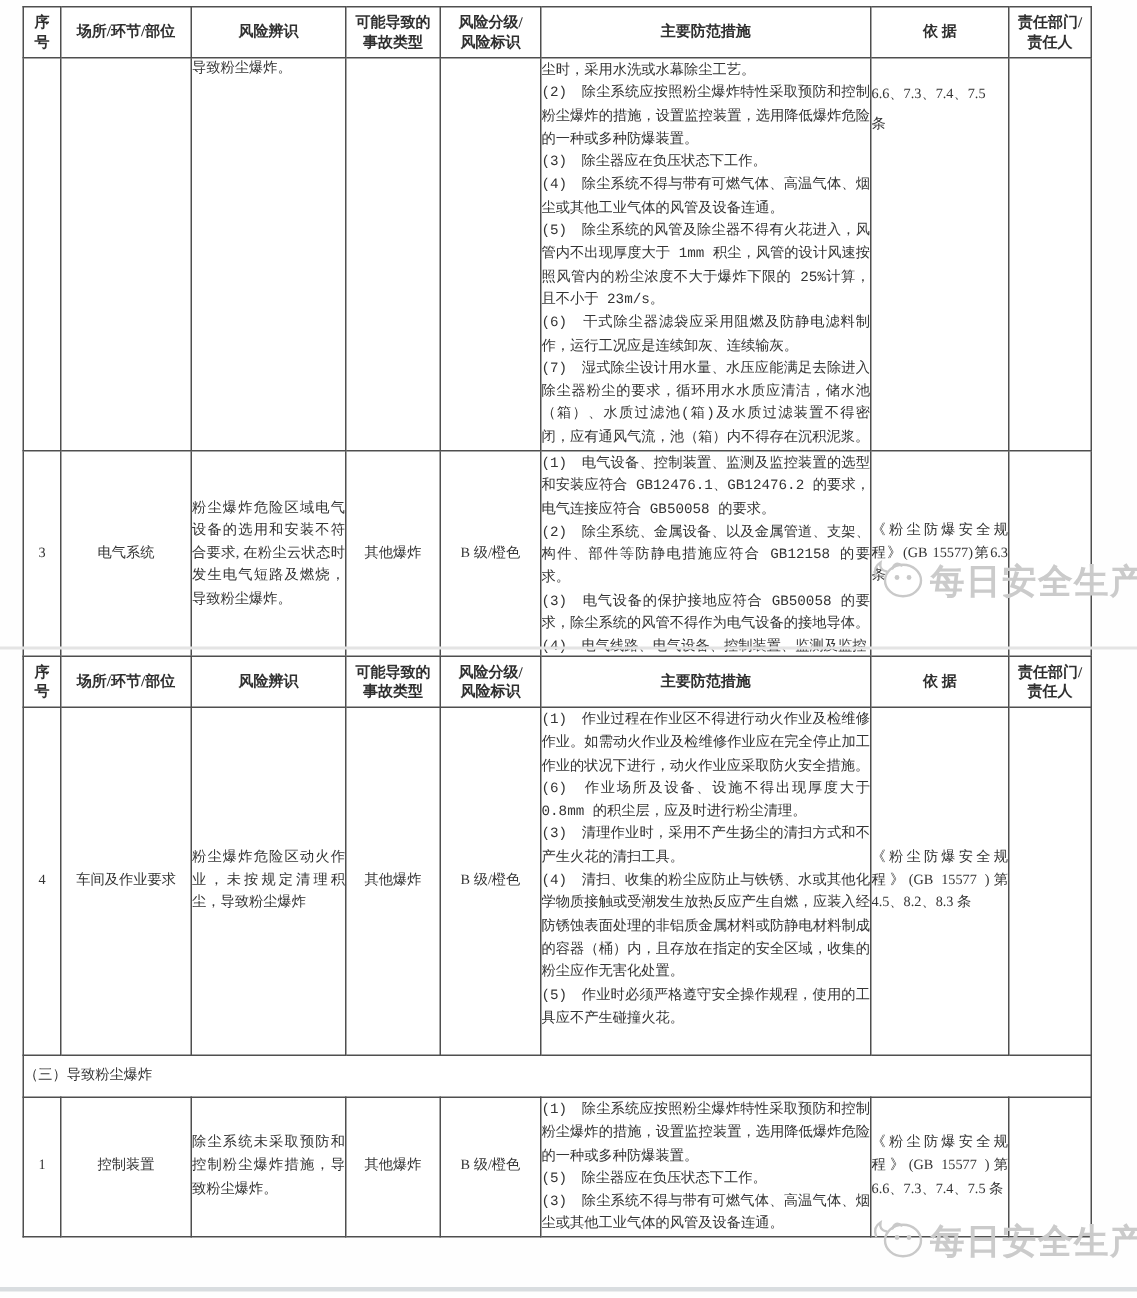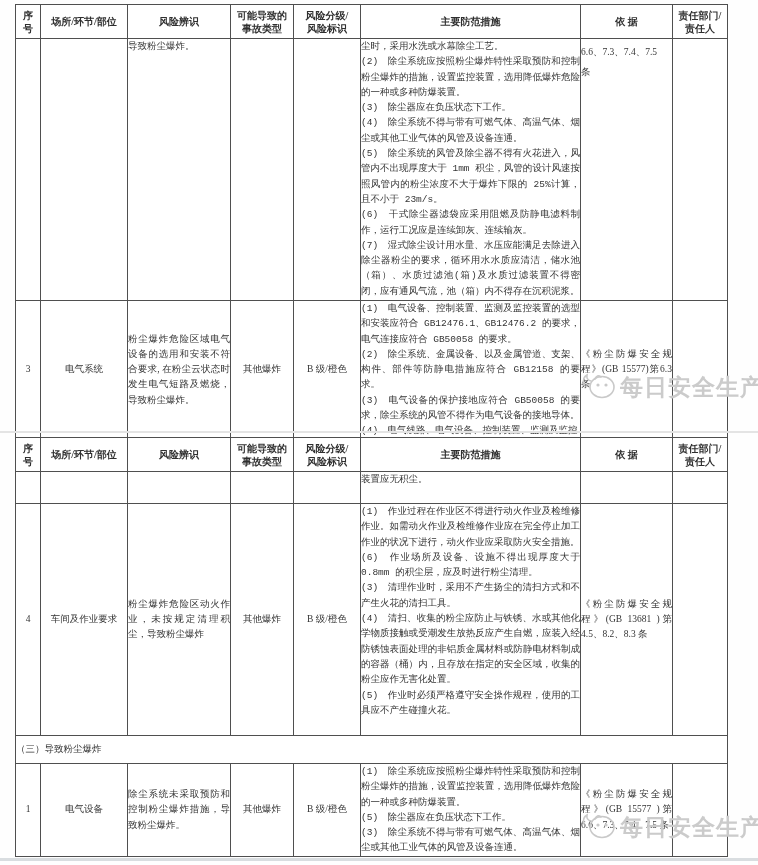--- a/index.html
+++ b/index.html
@@ -22,21 +22,21 @@
   }
   .t td{font-size:9.5px;line-height:15.3px;color:#343434;}
   .c{text-align:center;vertical-align:middle;}
   .vtop{vertical-align:top;}
   .risk{padding:3px 6px;text-align:justify;vertical-align:middle;}
   .risk.vtop{vertical-align:top;}
   .measures{padding:1px 5px 0 6px;text-align:justify;vertical-align:top;font-family:Liberation Mono, monospace;}
   .measures p{margin:0;}
   .basis{padding:2px 5px;text-align:justify;vertical-align:middle;}
   .basis.vtop{vertical-align:top;white-space:pre-line;text-align:left;}
-  .t1 .basis.vtop{line-height:20px;padding-top:3px;}
+  .t1 .basis.vtop{line-height:20px;padding-top:14px;}
   .section-cell{padding:0 0 0 5px;font-size:9.8px;vertical-align:middle;text-align:left;}
   .sep-line{position:absolute;left:0;top:431px;width:758px;height:2px;background:#e4e4e4;}
   .bottom-line{position:absolute;left:0;top:858px;width:758px;height:3px;background:#d9dde0;}
   .watermark{
     position:absolute;left:581px;width:170px;height:32px;
     display:flex;align-items:center;gap:3px;pointer-events:none;
   }
   .wm1{top:371px;}
   .wm2{top:811px;}
   .watermark .wm-text{
@@ -136,54 +136,42 @@
 事故类型</th>
         <th>风险分级/
 风险标识</th>
         <th>主要防范措施</th>
         <th>依  据</th>
         <th>责任部门/
 责任人</th>
       </tr>
     </thead>
     <tbody>
-      <tr style="height:32px">
-        <td class="c vtop"></td>
-        <td class="c vtop"></td>
-        <td class="risk vtop"></td>
-        <td class="c vtop"></td>
-        <td class="c vtop"></td>
-        <td class="measures">
-          <p>装置应无积尘。</p>
-        </td>
-        <td class="basis vtop"></td>
-        <td></td>
-      </tr>
       <tr style="height:232px">
         <td class="c">4</td>
         <td class="c">车间及作业要求</td>
         <td class="risk">粉尘爆炸危险区动火作业，未按规定清理积尘，导致粉尘爆炸</td>
         <td class="c">其他爆炸</td>
         <td class="c">B 级/橙色</td>
         <td class="measures">
           <p>(1)　作业过程在作业区不得进行动火作业及检维修作业。如需动火作业及检维修作业应在完全停止加工作业的状况下进行，动火作业应采取防火安全措施。</p>
           <p>(6)　作业场所及设备、设施不得出现厚度大于 0.8mm 的积尘层，应及时进行粉尘清理。</p>
           <p>(3)　清理作业时，采用不产生扬尘的清扫方式和不产生火花的清扫工具。</p>
           <p>(4)　清扫、收集的粉尘应防止与铁锈、水或其他化学物质接触或受潮发生放热反应产生自燃，应装入经防锈蚀表面处理的非铝质金属材料或防静电材料制成的容器（桶）内，且存放在指定的安全区域，收集的粉尘应作无害化处置。</p>
           <p>(5)　作业时必须严格遵守安全操作规程，使用的工具应不产生碰撞火花。</p>
         </td>
-        <td class="basis">《粉尘防爆安全规程》(GB 13681 )第 4.5、8.2、8.3 条</td>
+        <td class="basis">《粉尘防爆安全规程》(GB 15577 )第 4.5、8.2、8.3 条</td>
         <td></td>
       </tr>
       <tr style="height:28px">
         <td class="section-cell" colspan="8">（三）导致粉尘爆炸</td>
       </tr>
       <tr style="height:90px">
         <td class="c">1</td>
-        <td class="c">电气设备</td>
+        <td class="c">控制装置</td>
         <td class="risk">除尘系统未采取预防和控制粉尘爆炸措施，导致粉尘爆炸。</td>
         <td class="c">其他爆炸</td>
         <td class="c">B 级/橙色</td>
         <td class="measures">
           <p>(1)　除尘系统应按照粉尘爆炸特性采取预防和控制粉尘爆炸的措施，设置监控装置，选用降低爆炸危险的一种或多种防爆装置。</p>
           <p>(5)　除尘器应在负压状态下工作。</p>
           <p>(3)　除尘系统不得与带有可燃气体、高温气体、烟尘或其他工业气体的风管及设备连通。</p>
         </td>
         <td class="basis">《粉尘防爆安全规程》(GB 15577 )第 6.6、7.3、7.4、7.5 条</td>
         <td></td>

